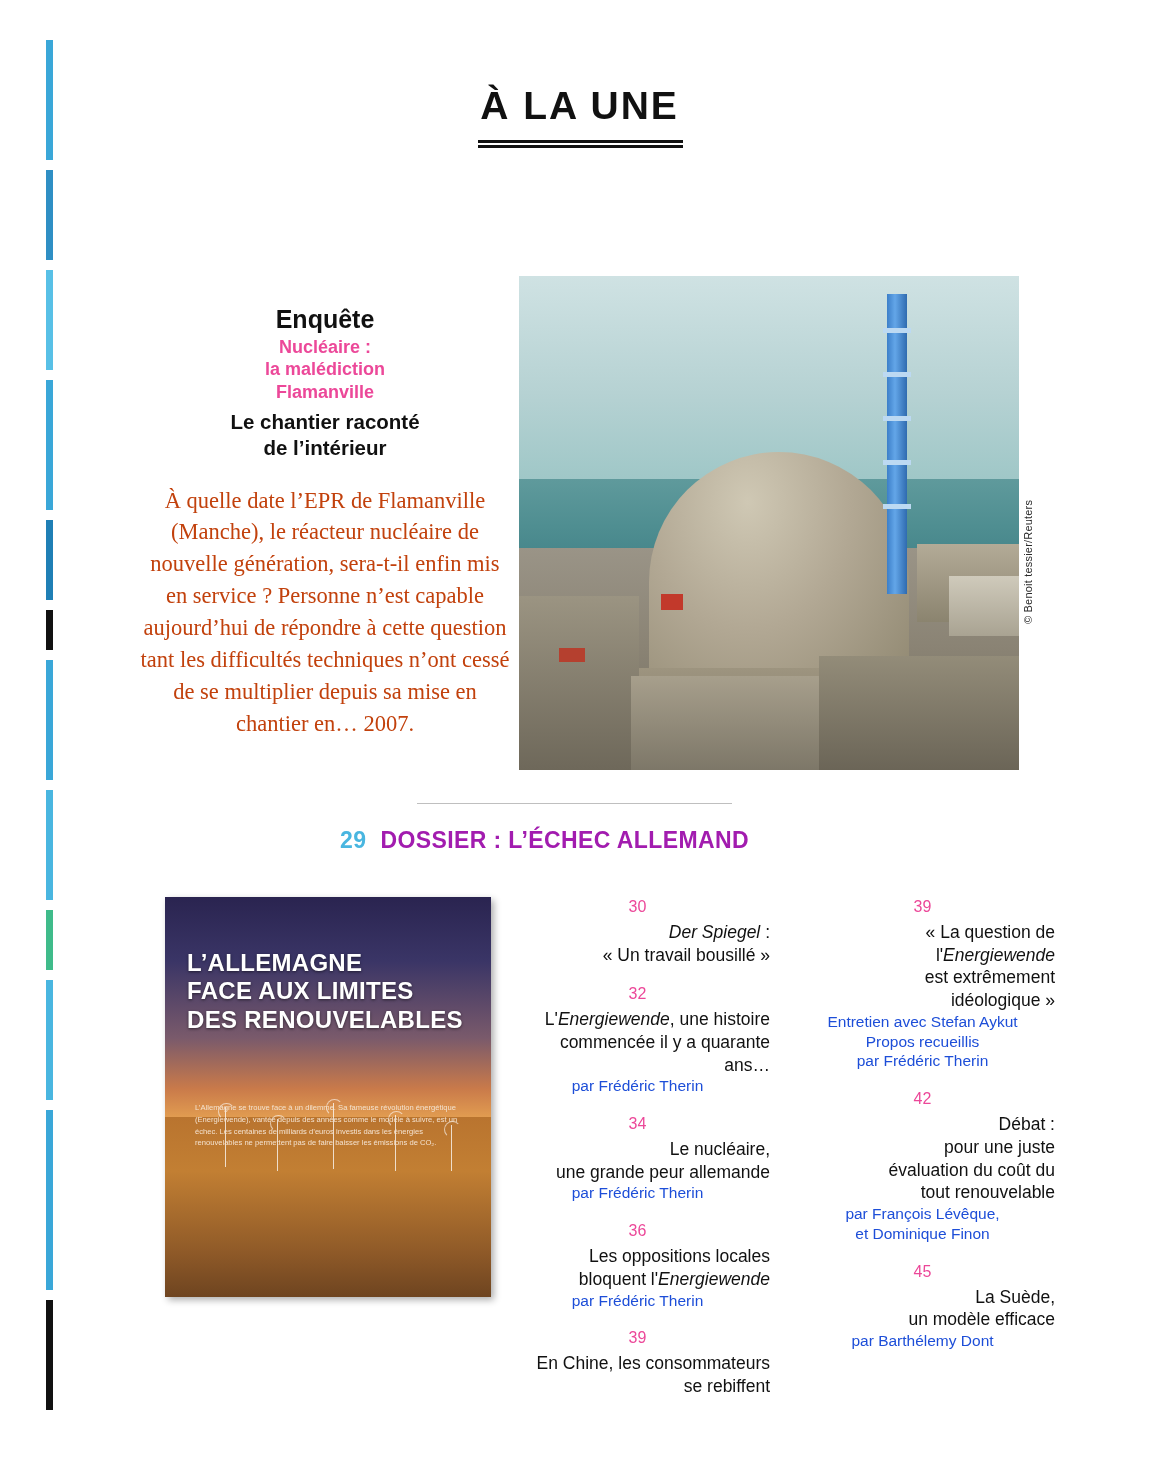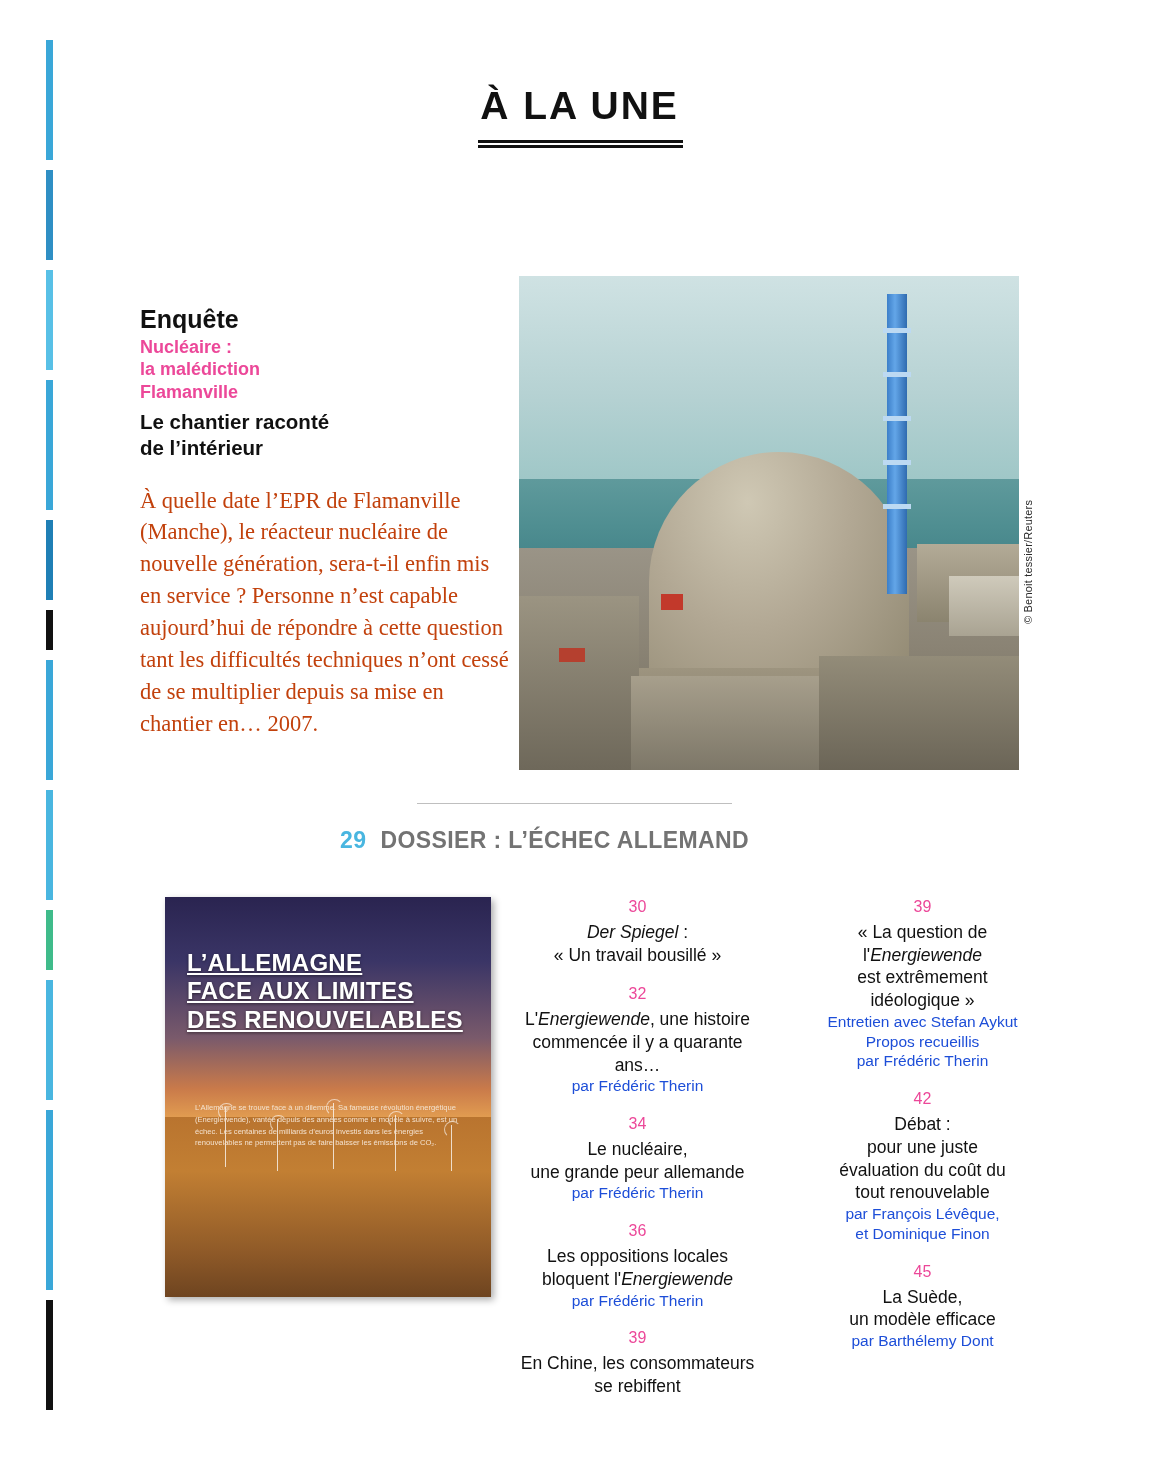--- a/index.html
+++ b/index.html
@@ -93,21 +93,21 @@
     font-size: 11px;
     color: #2b2b2b;
     letter-spacing: .2px;
   }
 
   
   .hero-text {
     position: absolute;
     left: 140px; top: 305px;
     width: 370px;
-    text-align: left;
+    text-align: center;
   }
   .kicker {
     font-size: 25px; font-weight: bold; color: #111;
     line-height: 1.15;
   }
   .headline {
     font-size: 18px; font-weight: bold; color: #ec4899;
     line-height: 1.25; margin-top: 2px;
   }
   .subhead {
@@ -131,21 +131,21 @@
   }
   .dossier-head {
     position: absolute;
     left: 340px; top: 827px;
     width: 560px;
     font-size: 23px;
     font-weight: bold;
     letter-spacing: .4px;
   }
   .dossier-head .num { color: #49b6e0; margin-right: 14px; }
-  .dossier-head .txt { color: #737373; }
+  .dossier-head .txt { color: #a21caf; }
 
   
   .cover {
     position: absolute;
     left: 165px; top: 897px;
     width: 326px; height: 400px;
     overflow: hidden;
     box-shadow: 3px 3px 7px rgba(0,0,0,.32);
     background: #1c1a3a;
   }
@@ -155,21 +155,20 @@
   }
   .cover-field {
     position: absolute; left: 0; top: 55%; width: 100%; height: 45%;
     background: linear-gradient(#b9742f 0%, #c27f33 30%, #8f5a28 75%, #6e4420 100%);
   }
   .cover-title {
     position: absolute; left: 22px; top: 52px; right: 18px;
     font-size: 24px; font-weight: bold; color: #ffffff;
     line-height: 1.18; letter-spacing: .3px;
     text-shadow: 0 1px 3px rgba(0,0,0,.55);
-    text-decoration: underline;
   }
   .cover-blurb {
     position: absolute; left: 30px; right: 26px; top: 205px;
     font-size: 7.6px; color: #f4e2cf; line-height: 1.55; text-align: left;
   }
   .turbine {
     position: absolute;
     width: 1px; background: rgba(255,255,255,.75);
   }
   .turbine::before {
@@ -182,21 +181,21 @@
 
   
   .toc { position: absolute; top: 897px; font-size: 17.5px; color: #111; }
   .toc.col-mid  { left: 505px; width: 265px; text-align: center; }
   .toc.col-right{ left: 790px; width: 265px; text-align: center; }
   .entry { margin-bottom: 18px; line-height: 1.3; }
   .entry .pg {
     color: #ec4899; font-weight: normal; font-size: 16px;
     display: block; margin-bottom: 3px;
   }
-  .entry .main { display: block; }
+  .entry .main { display: block; text-align: right; }
   .entry .by { display: block; font-size: 15.5px; color: #1d4ed8; line-height: 1.28; }
   .it { font-style: italic; }
 </style>
 </head>
 <body>
 
 <div class="edge-bars">
   <div class="bar" style="top:40px;height:120px;background:#3aa7d8;"></div>
   <div class="bar" style="top:170px;height:90px;background:#2f8fc4;"></div>
   <div class="bar" style="top:270px;height:100px;background:#58c0e6;"></div>

